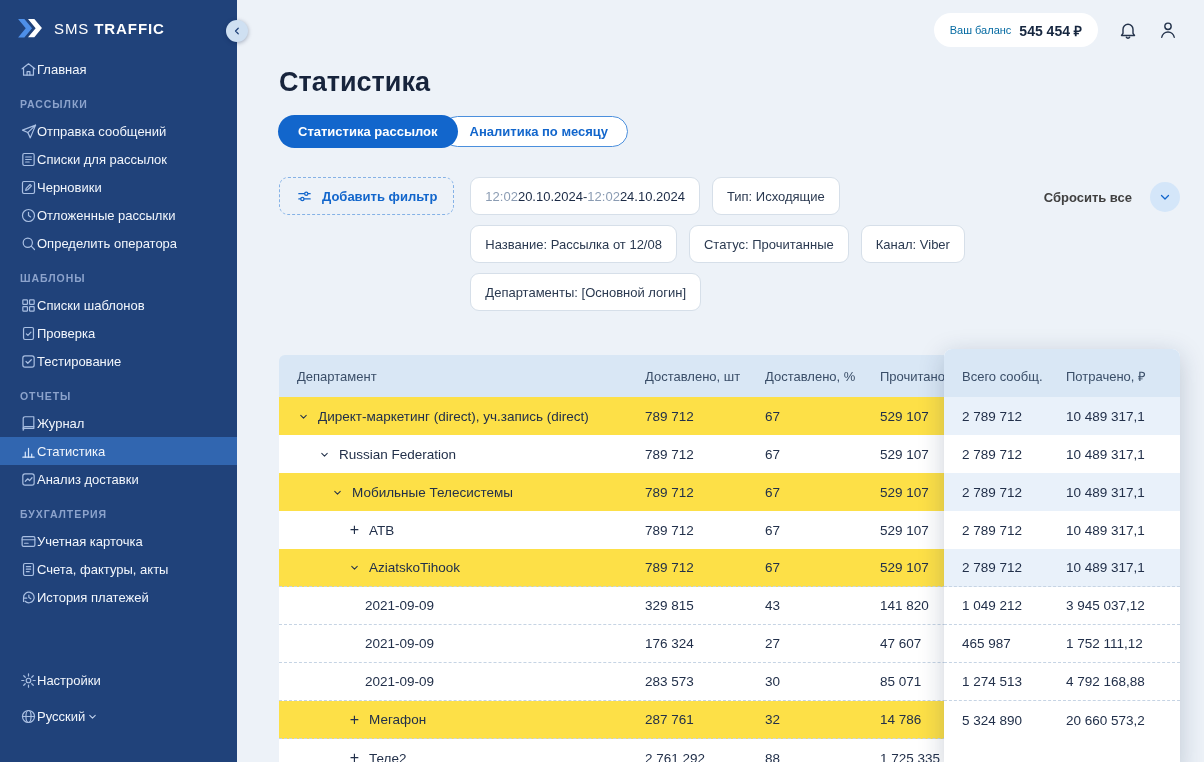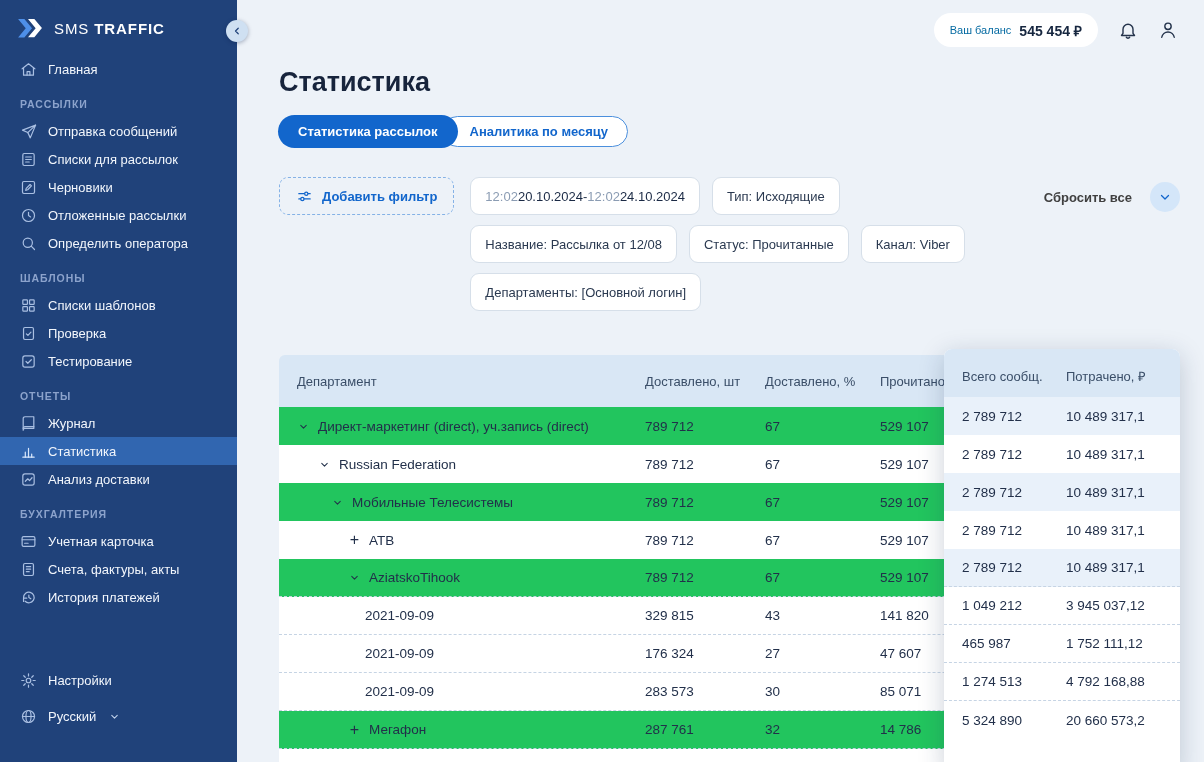--- a/index.html
+++ b/index.html
@@ -13,21 +13,21 @@
   .logo-row{display:flex;align-items:center;gap:9px;padding:18px 16px 12px;flex-shrink:0}
   .logo-mark{display:flex}
   .logo-text{font-size:15px;letter-spacing:.06em;color:#fff;white-space:nowrap}
   .logo-text .bold{font-weight:700}
   .collapse-btn{position:absolute;top:20px;right:-11px;width:22px;height:22px;border-radius:50%;
     background:#cfe0f2;color:#20427a;display:flex;align-items:center;justify-content:center;
     cursor:pointer;box-shadow:0 1px 4px rgba(10,30,70,.35);z-index:6}
   .nav{flex:1;padding-top:4px;overflow:hidden}
   .nav-section-title{font-size:10.5px;font-weight:700;letter-spacing:.09em;color:#8ca3cc;
     padding:15px 20px 7px;white-space:nowrap}
-  .nav-item{display:flex;align-items:center;gap:11px;height:28px;padding:0 12px 0 20px;
+  .nav-item{display:flex;align-items:center;height:28px;padding:0 12px 0 20px;
     font-size:13px;color:#f2f6fc;cursor:pointer;white-space:nowrap}
   .nav-item .nav-icon{color:#a9bfe2;display:flex;flex-shrink:0}
   .nav-item.active{background:#3166b0}
   .nav-item.active .nav-icon{color:#d7e6fb}
   .nav-chevron{display:flex;color:#c6d6ef;margin-left:2px}
   .nav-footer{padding-bottom:28px;flex-shrink:0}
   .nav-footer .nav-item{height:36px}
 
   
   .main{flex:1;display:flex;flex-direction:column;min-width:0}
@@ -61,24 +61,24 @@
   .chip .muted{color:#8b9cb3}
   .chip .bold{font-weight:400;color:#1b2a45}
   .right-controls{display:flex;align-items:center;gap:18px;margin-top:5px;flex-shrink:0}
   .reset-all{font-size:13px;font-weight:700;color:#404040;cursor:pointer;white-space:nowrap}
   .collapse-filters{width:30px;height:30px;border-radius:50%;background:#d4e6f9;color:#1266cc;
     display:flex;align-items:center;justify-content:center;cursor:pointer;flex-shrink:0}
 
   
   .table-wrap{position:relative;margin:34px 24px 0 42px;width:901px}
   .thead,.trow{display:grid;grid-template-columns:366px 120px 115px 1fr;align-items:center}
-  .thead{height:52px;background:#d9e7f5;border-radius:6px 6px 0 0;font-size:13px;color:#3a4e68}
+  .thead{height:42px;background:#d9e7f5;border-radius:6px 6px 0 0;font-size:13px;color:#3a4e68}
   .thead .tcell:first-child{padding-left:18px}
   .trow{height:38px;background:#fff;font-size:13.5px;color:#22304a}
-  .trow.tint{background:#22c55e}
+  .trow.tint{background:#fde047}
   .trow.dashed{border-bottom:1px dashed #c6d4e4}
   .tcell{white-space:nowrap;overflow:hidden}
   .name-cell{display:flex;align-items:center}
   .toggle{display:inline-flex;width:13px;justify-content:center;margin-right:8px;color:#22304a;
     cursor:pointer;flex-shrink:0}
   .toggle.plus{font-size:16px;font-weight:400;line-height:1}
 
   
   .pinned{position:absolute;top:-6px;left:665px;width:236px;height:423px;background:#fff;
     border-radius:8px 8px 0 0;box-shadow:0 6px 26px rgba(21,44,84,.22);overflow:hidden;z-index:3}

